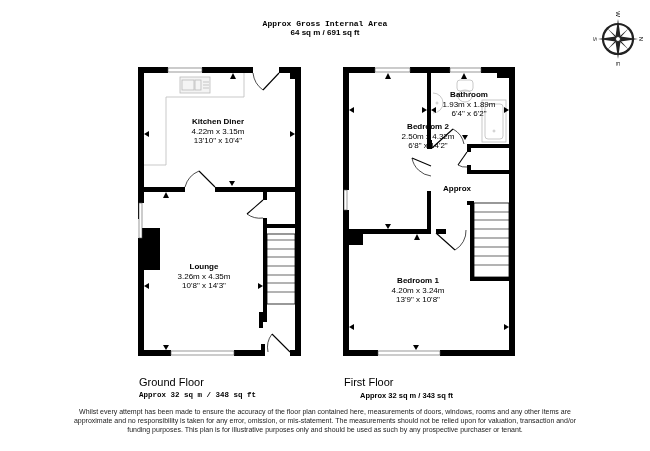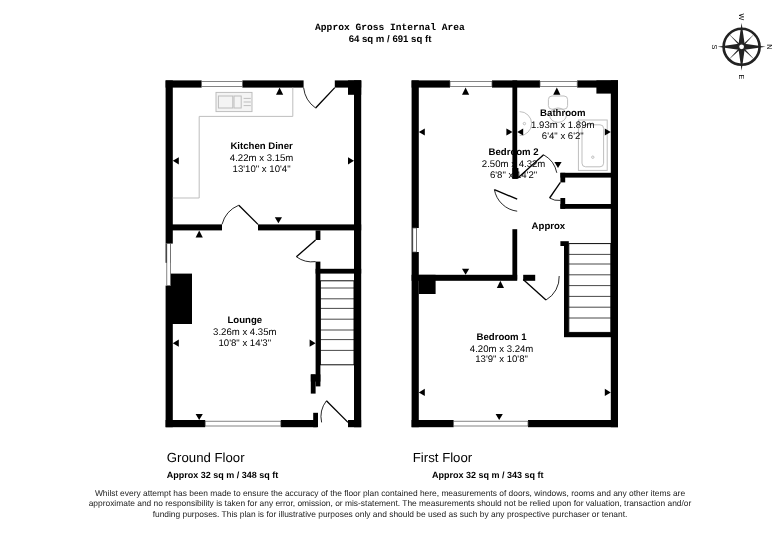--- a/index.html
+++ b/index.html
@@ -241,17 +241,17 @@
 <div class="lbl" style="left:457px; top:184px;">
   <span class="nm">Approx</span>
 </div>
 <div class="lbl" style="left:418px; top:276px;">
   <span class="nm">Bedroom 1</span>
   <span class="dim">4.20m x 3.24m</span>
   <span class="dim">13'9" x 10'8"</span>
 </div>
 
 <div class="floor-title" style="left:139px; top:376px;">Ground Floor</div>
-<div class="floor-area" style="left:139px; top:391px;">Approx 32 sq m / 348 sq ft</div>
+<div class="floor-area" style="left:139px; top:391px;font-family:Liberation Mono, monospace;">Approx 32 sq m / 348 sq ft</div>
 <div class="floor-title" style="left:344px; top:376px;">First Floor</div>
 <div class="floor-area" style="left:360px; top:391px;">Approx 32 sq m / 343 sq ft</div>
 
 <div class="disc">Whilst every attempt has been made to ensure the accuracy of the floor plan contained here, measurements of doors, windows, rooms and any other items are approximate and no responsibility is taken for any error, omission, or mis-statement. The measurements should not be relied upon for valuation, transaction and/or funding purposes. This plan is for illustrative purposes only and should be used as such by any prospective purchaser or tenant.</div>
 
 </body></html>

